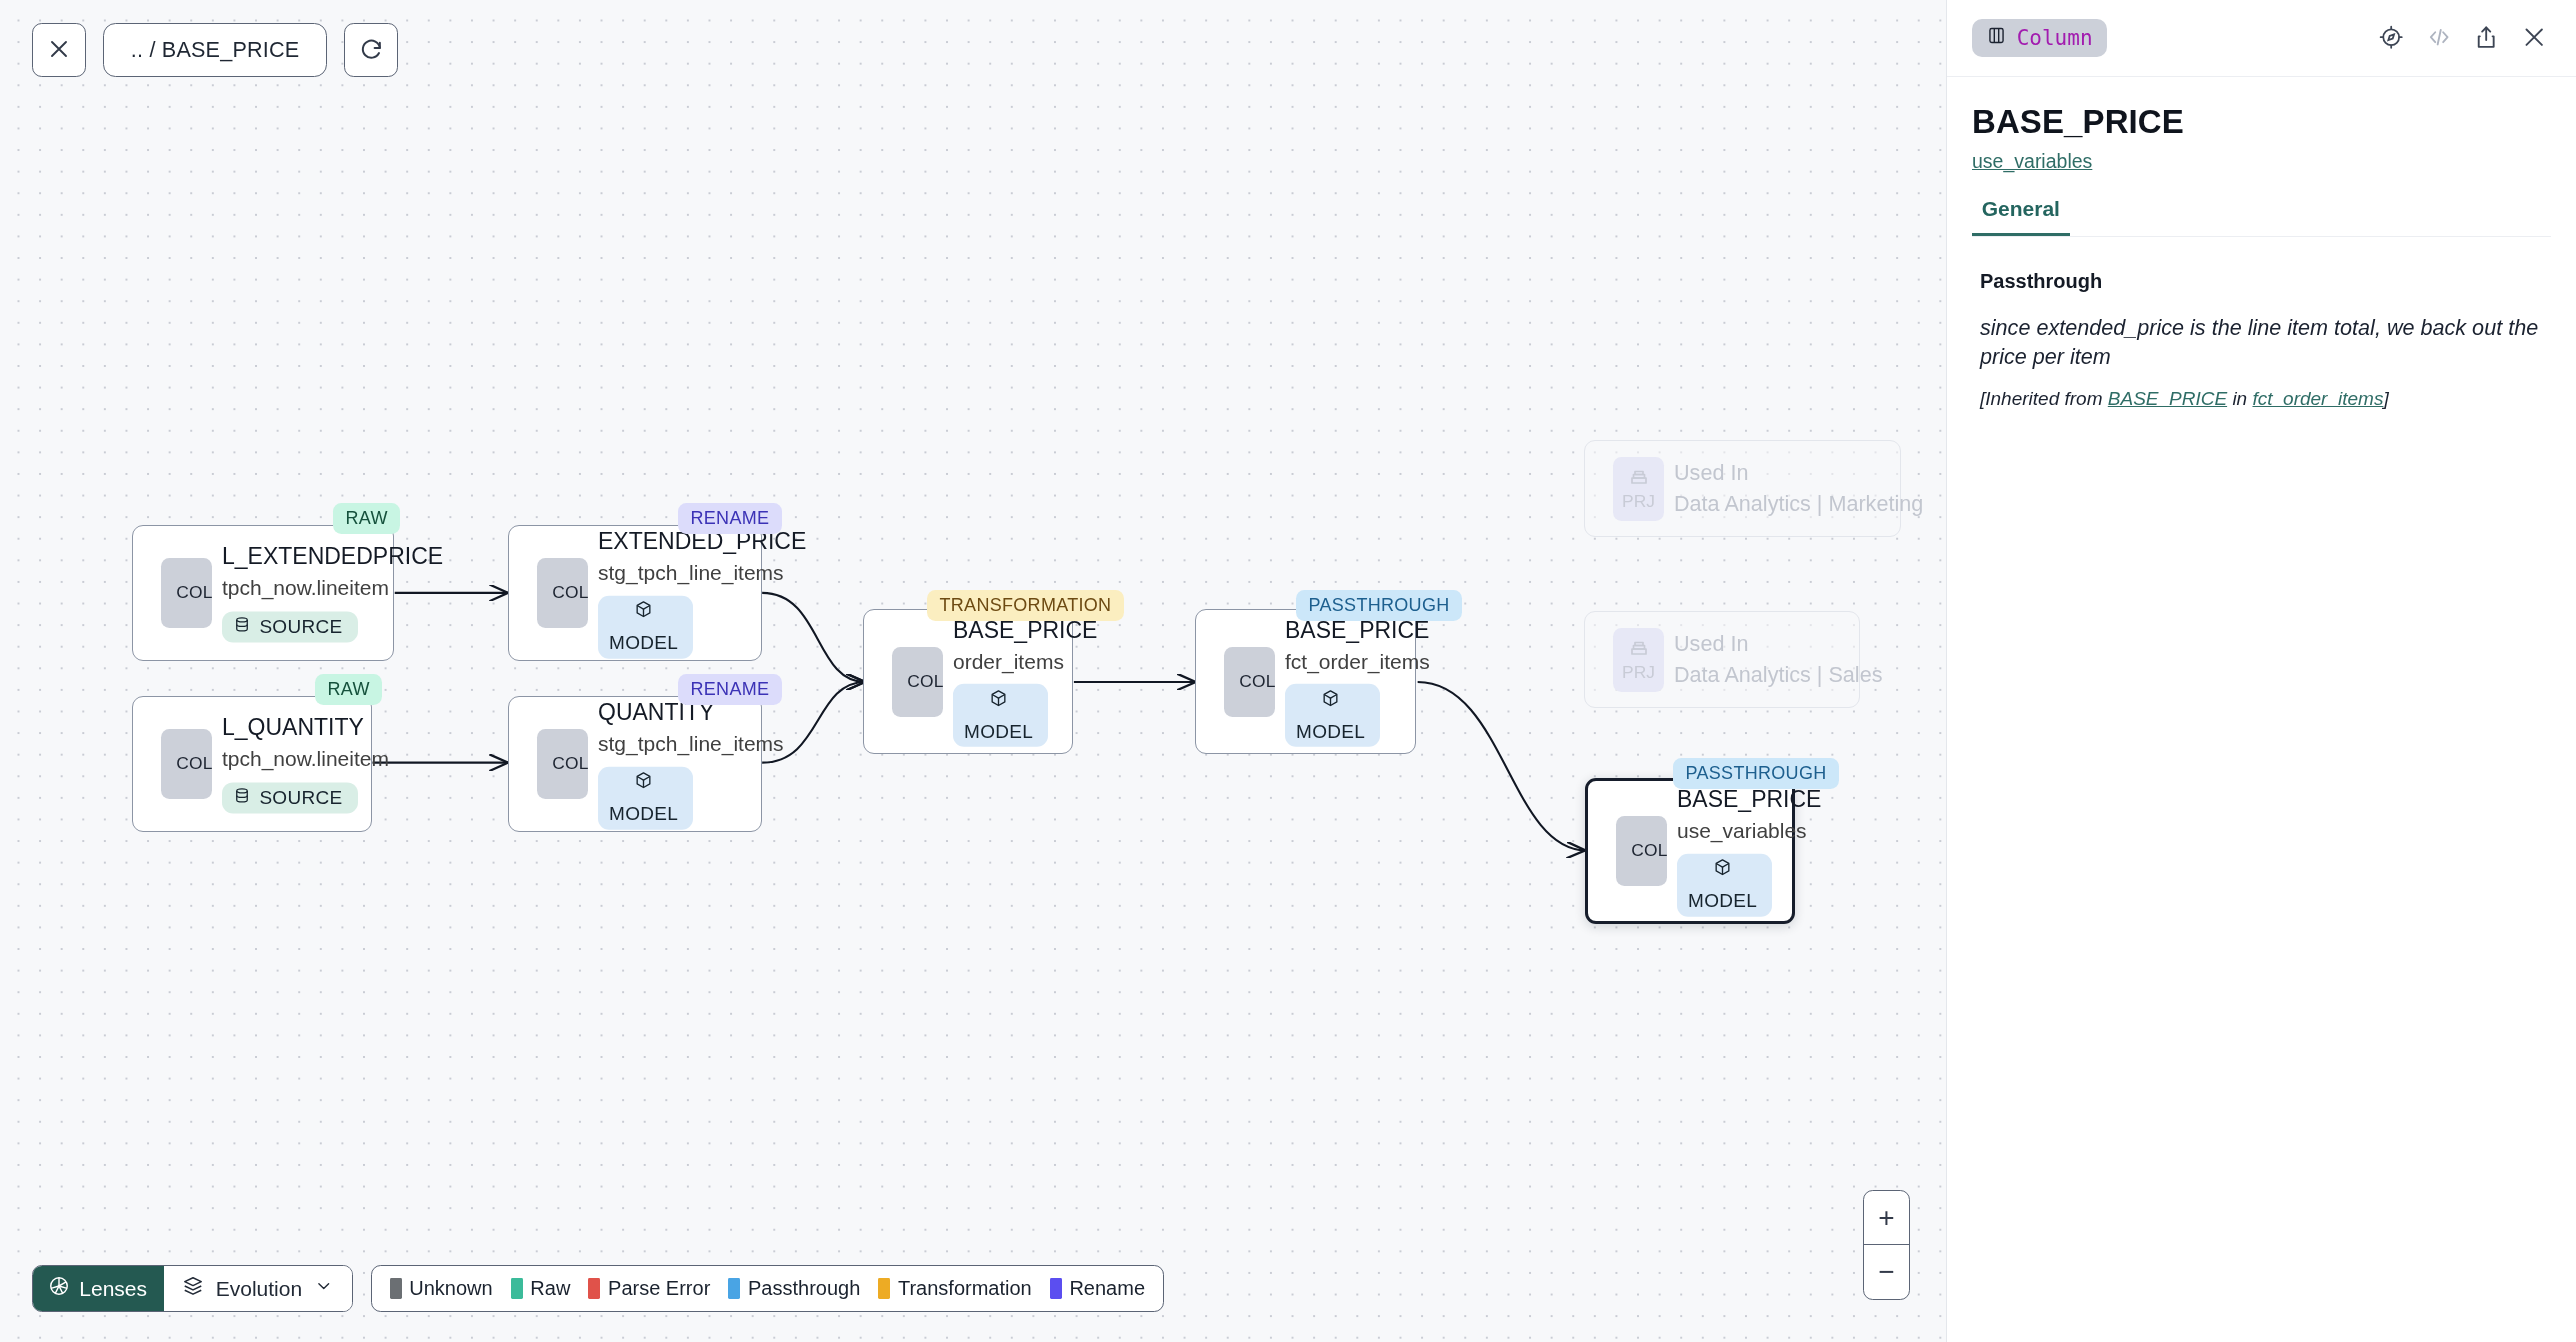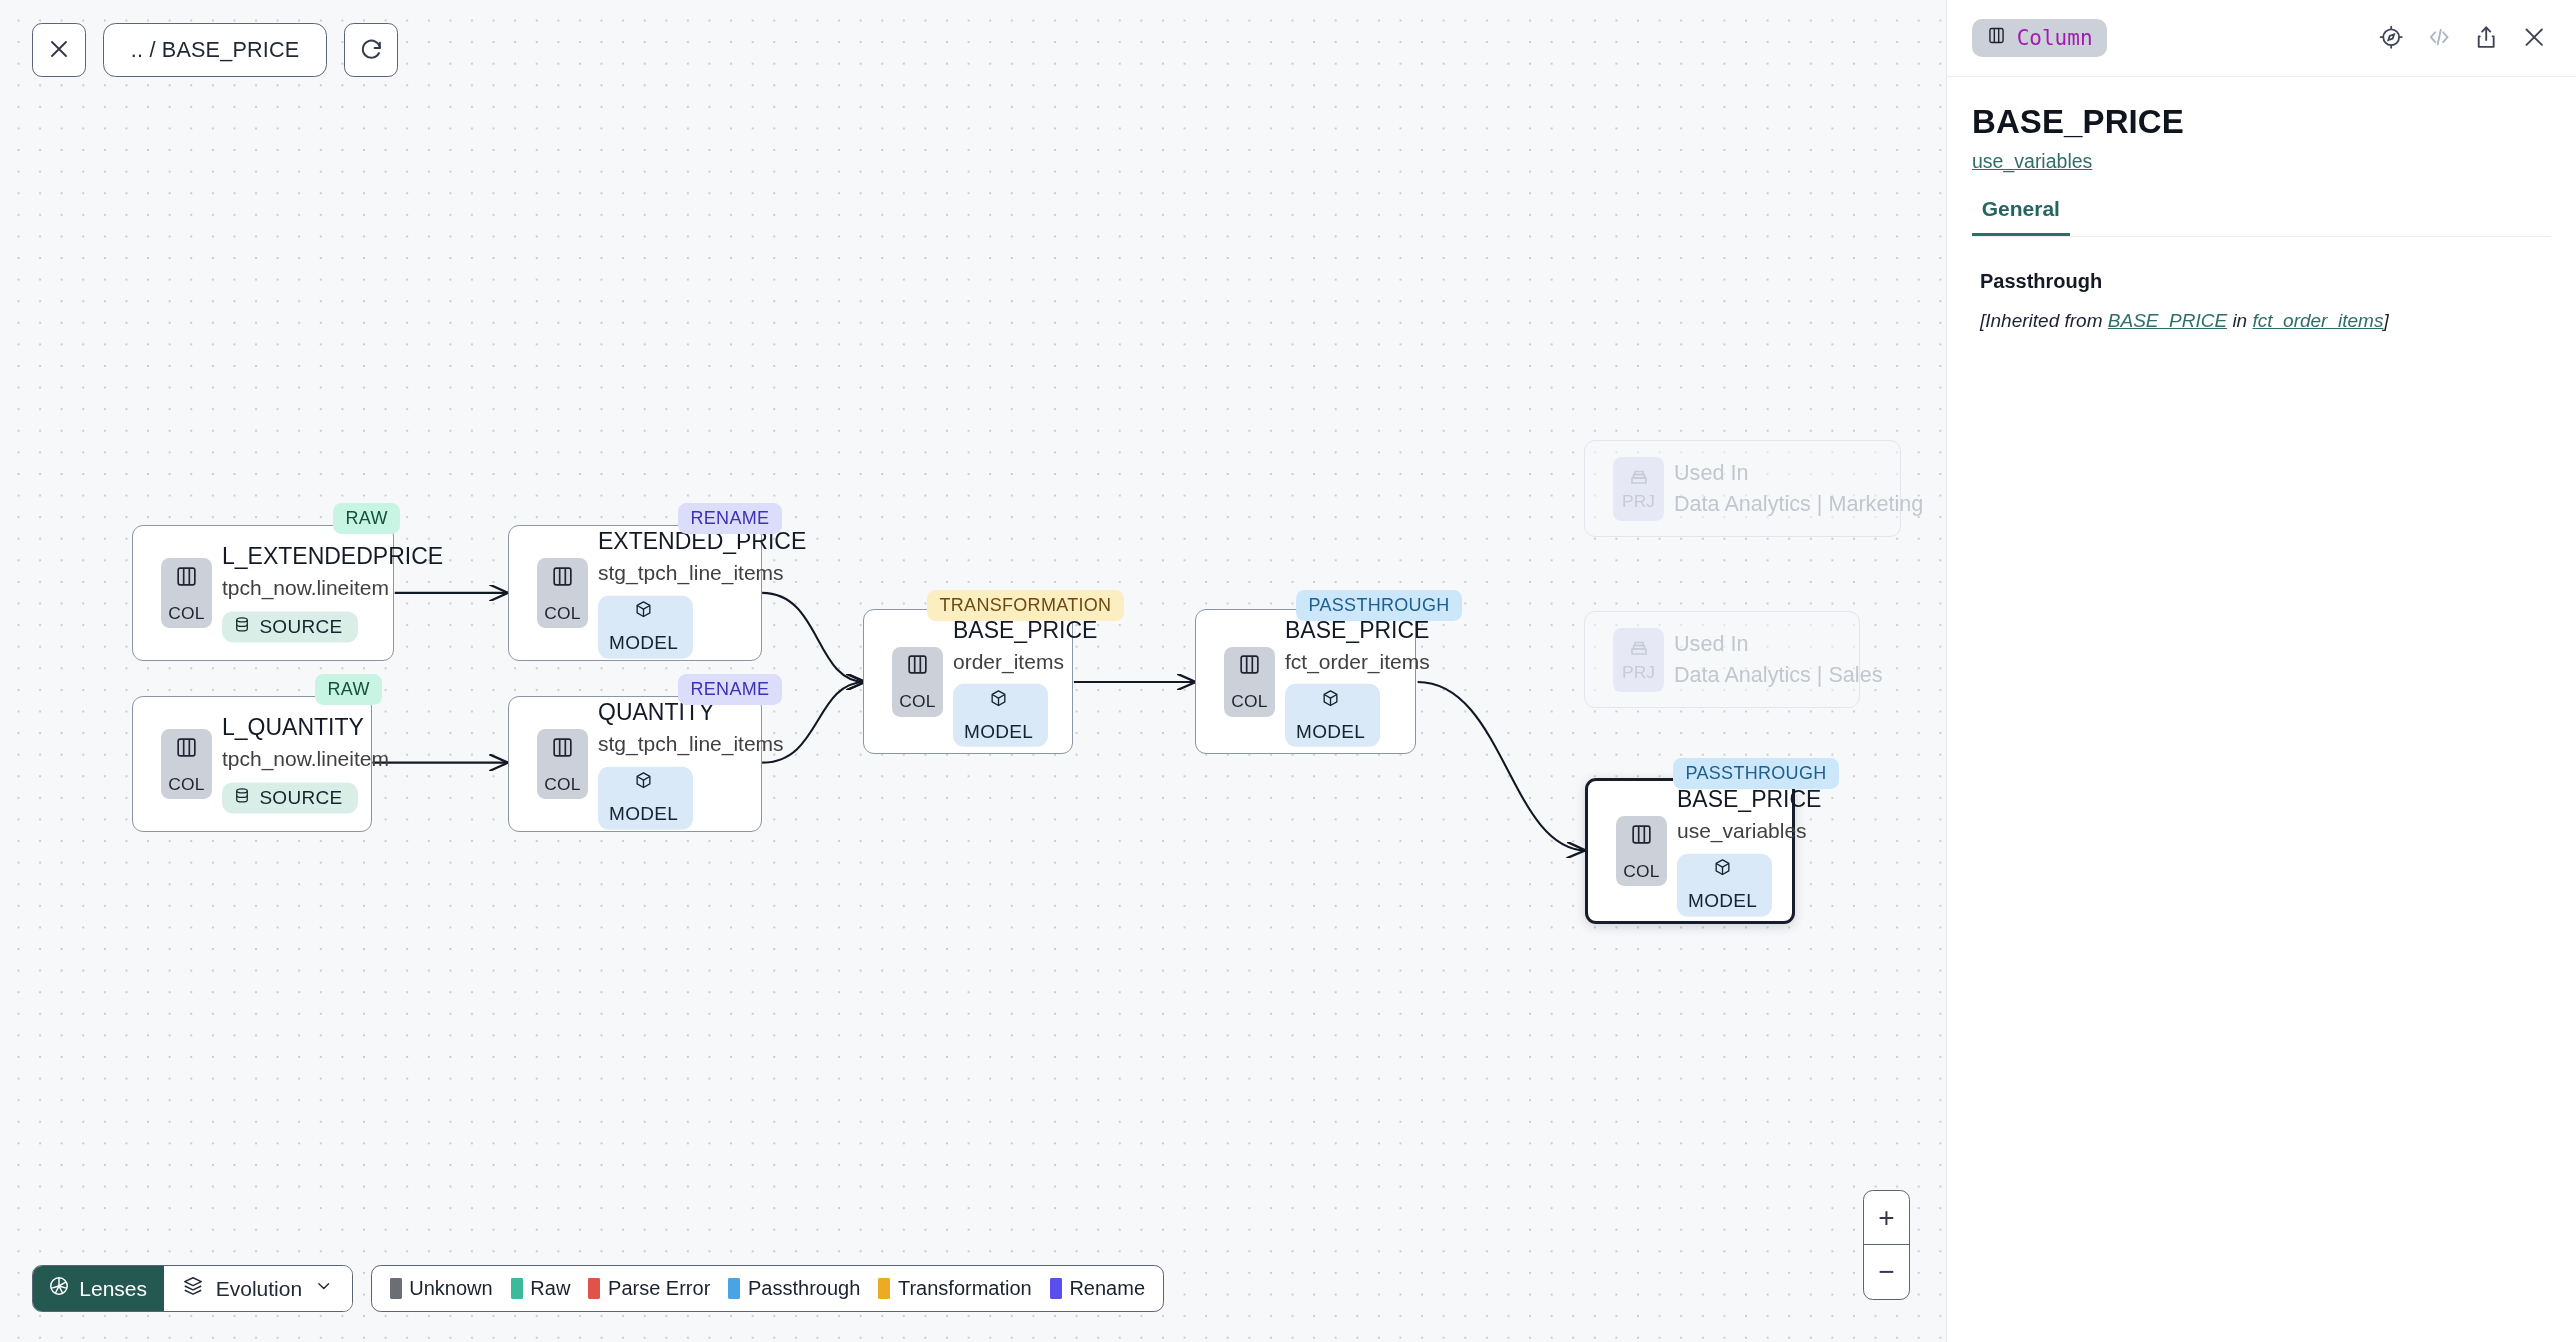--- a/index.html
+++ b/index.html
@@ -43,21 +43,21 @@
     background: #ffffff;
     border: 1.4px solid #8c95a5;
     border-radius: 11px;
     z-index: 5;
   }
   .node.selected { border: 3.5px solid #161d2b; box-shadow: 0 2.8px 11px rgba(20,28,45,.16); }
   .node-inner { position: relative; width: 100%; height: 100%; display: flex; align-items: center; }
   .col-chip {
     position: absolute; left: 28px; top: 50%; transform: translateY(-50%);
     width: 51px; height: 70px; background: #ccd0d9; border-radius: 8.4px;
-    display: flex; flex-direction: column; align-items: center; justify-content: center; gap: 16px;
+    display: flex; flex-direction: row; align-items: center; justify-content: center; gap: 16px;
     color: #1e2532;
   }
   .col-chip .cl { font-size: 17.4px; letter-spacing: 0.3px; line-height: 1; }
   .node-body { position: absolute; left: 89px; top: 50%; transform: translateY(-50%); }
   .node-title { font-size: 23px; color: #141a25; line-height: 1.18; white-space: nowrap; }
   .node-sub { font-size: 21px; color: #404040; margin-top: 6.3px; line-height: 1.18; white-space: nowrap; }
   .node-tag {
     display: inline-flex; align-items: center; gap: 8.4px;
     margin-top: 9.7px; padding: 4.2px 15.3px 4.2px 11px; border-radius: 11px;
     font-size: 19px; letter-spacing: 0.3px; white-space: nowrap;
@@ -535,19 +535,20 @@
     <div class="p-title">BASE_PRICE</div>
     <div class="p-link">
       <a href="#">use_variables</a>
     </div>
 
     <div class="tabs">
       <div class="tab">General</div>
     </div>
 
     <div class="desc-label">Passthrough</div>
+    <div class="desc-body">since extended_price is the line item total, we back out the price per item</div>
     <div class="desc-note">
       <span>[Inherited from </span><a href="#">BASE_PRICE</a><span> in </span><a href="#">fct_order_items</a><span>]</span>
     </div>
   </div>
 
 </div>
 
 
 </body></html>

